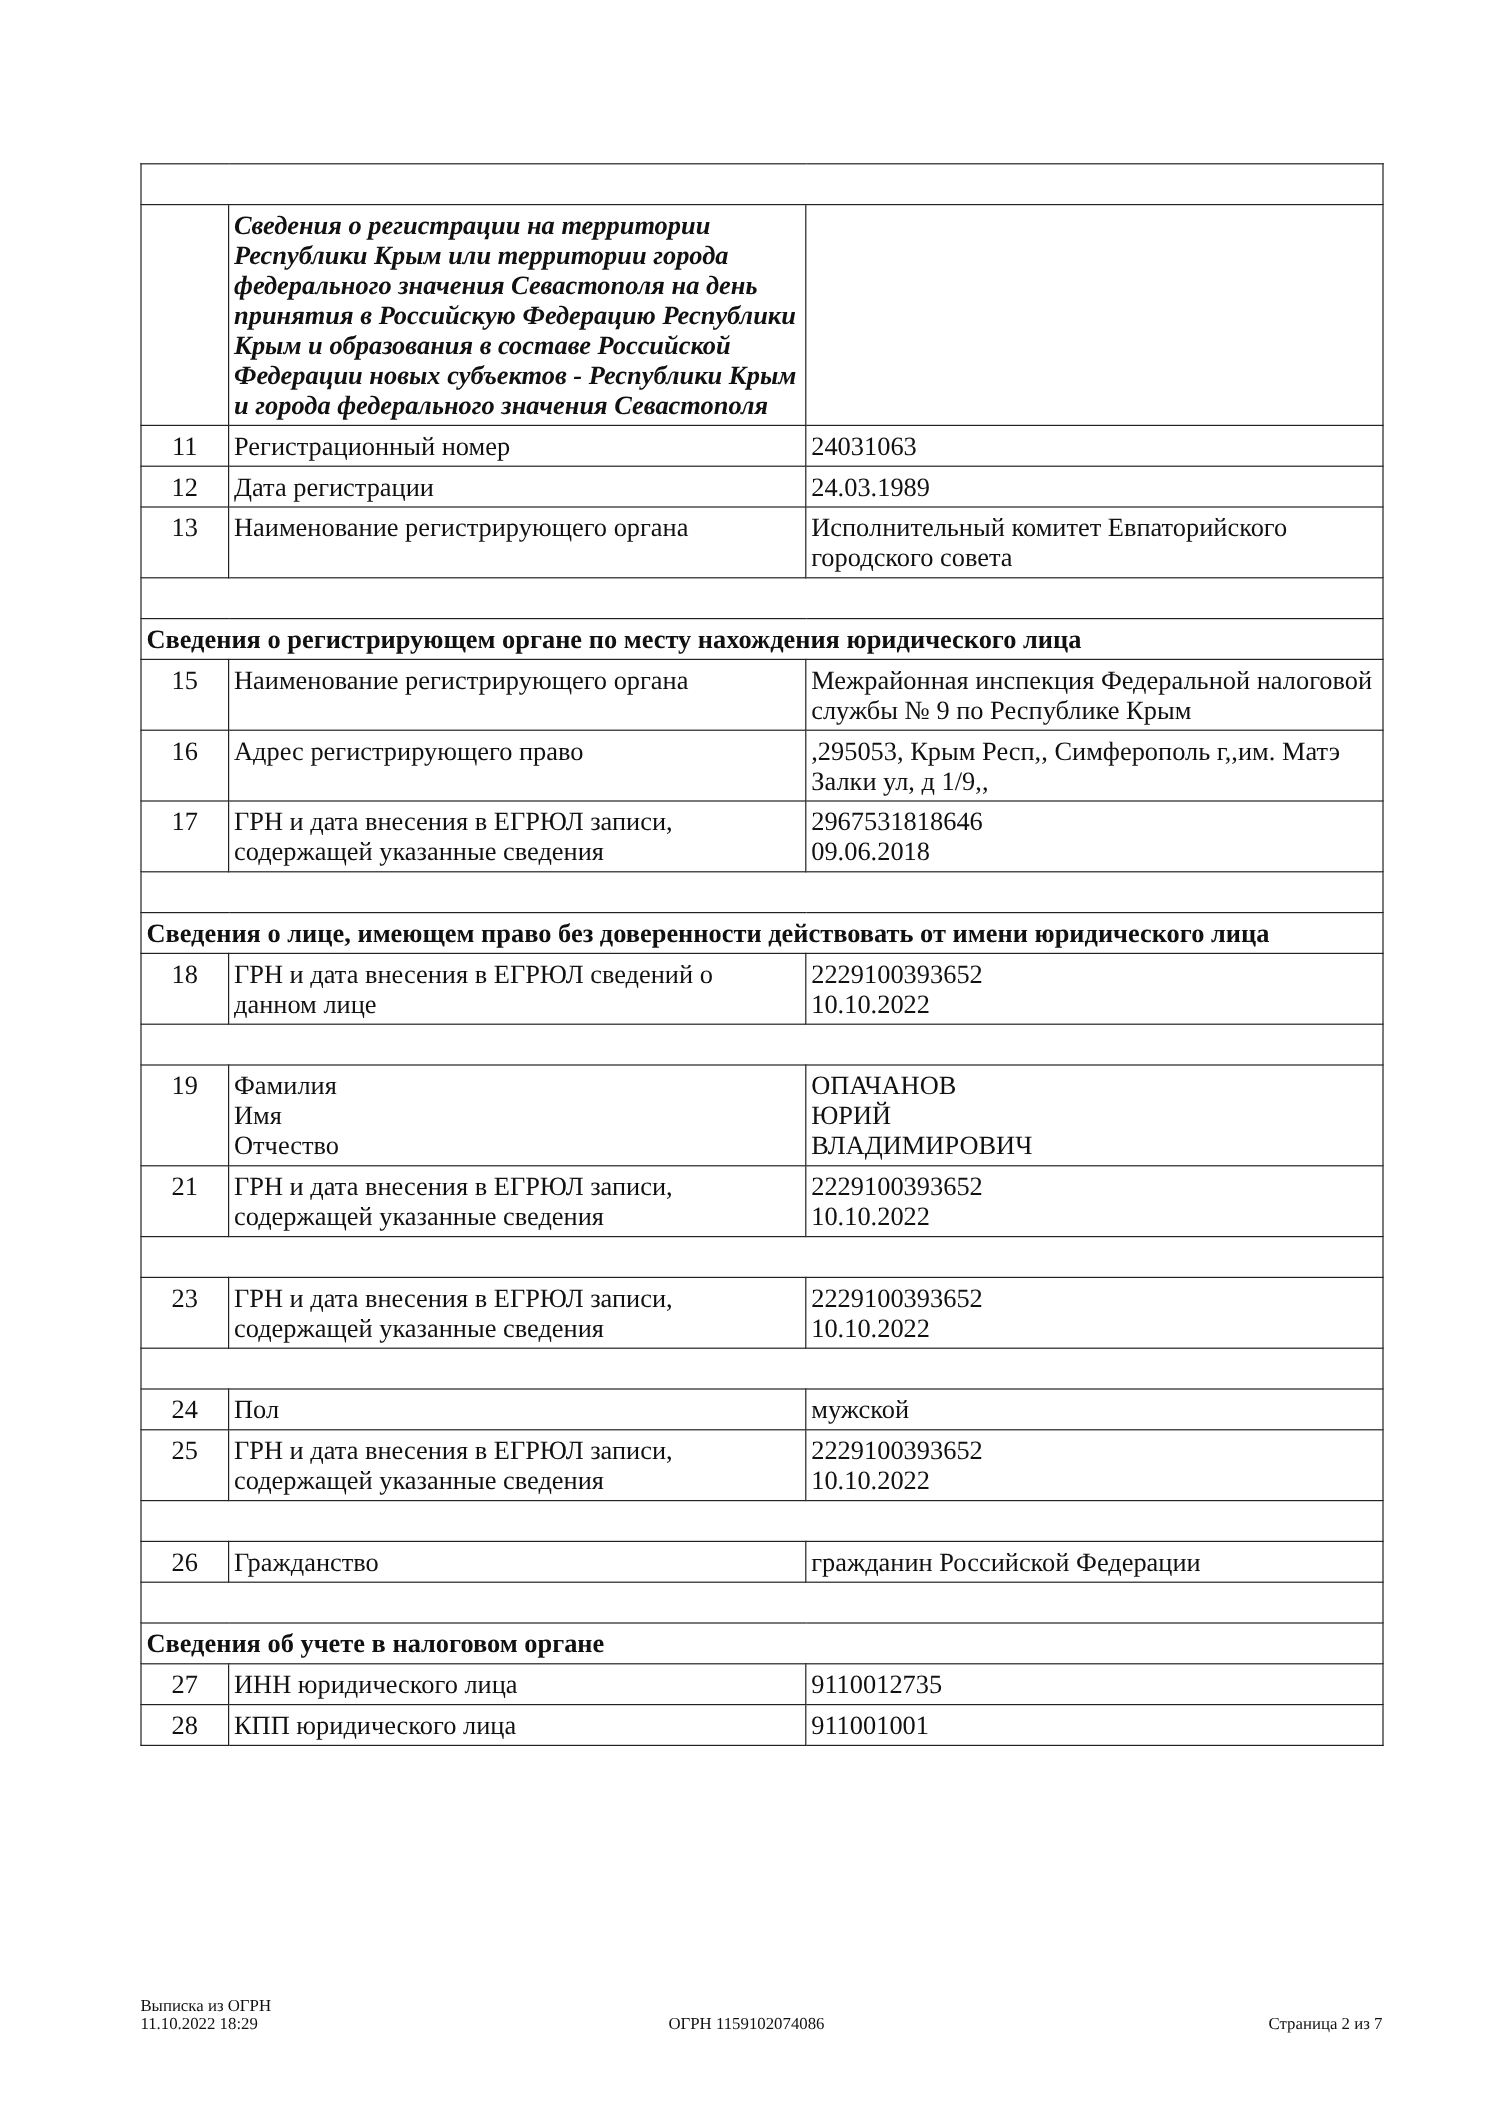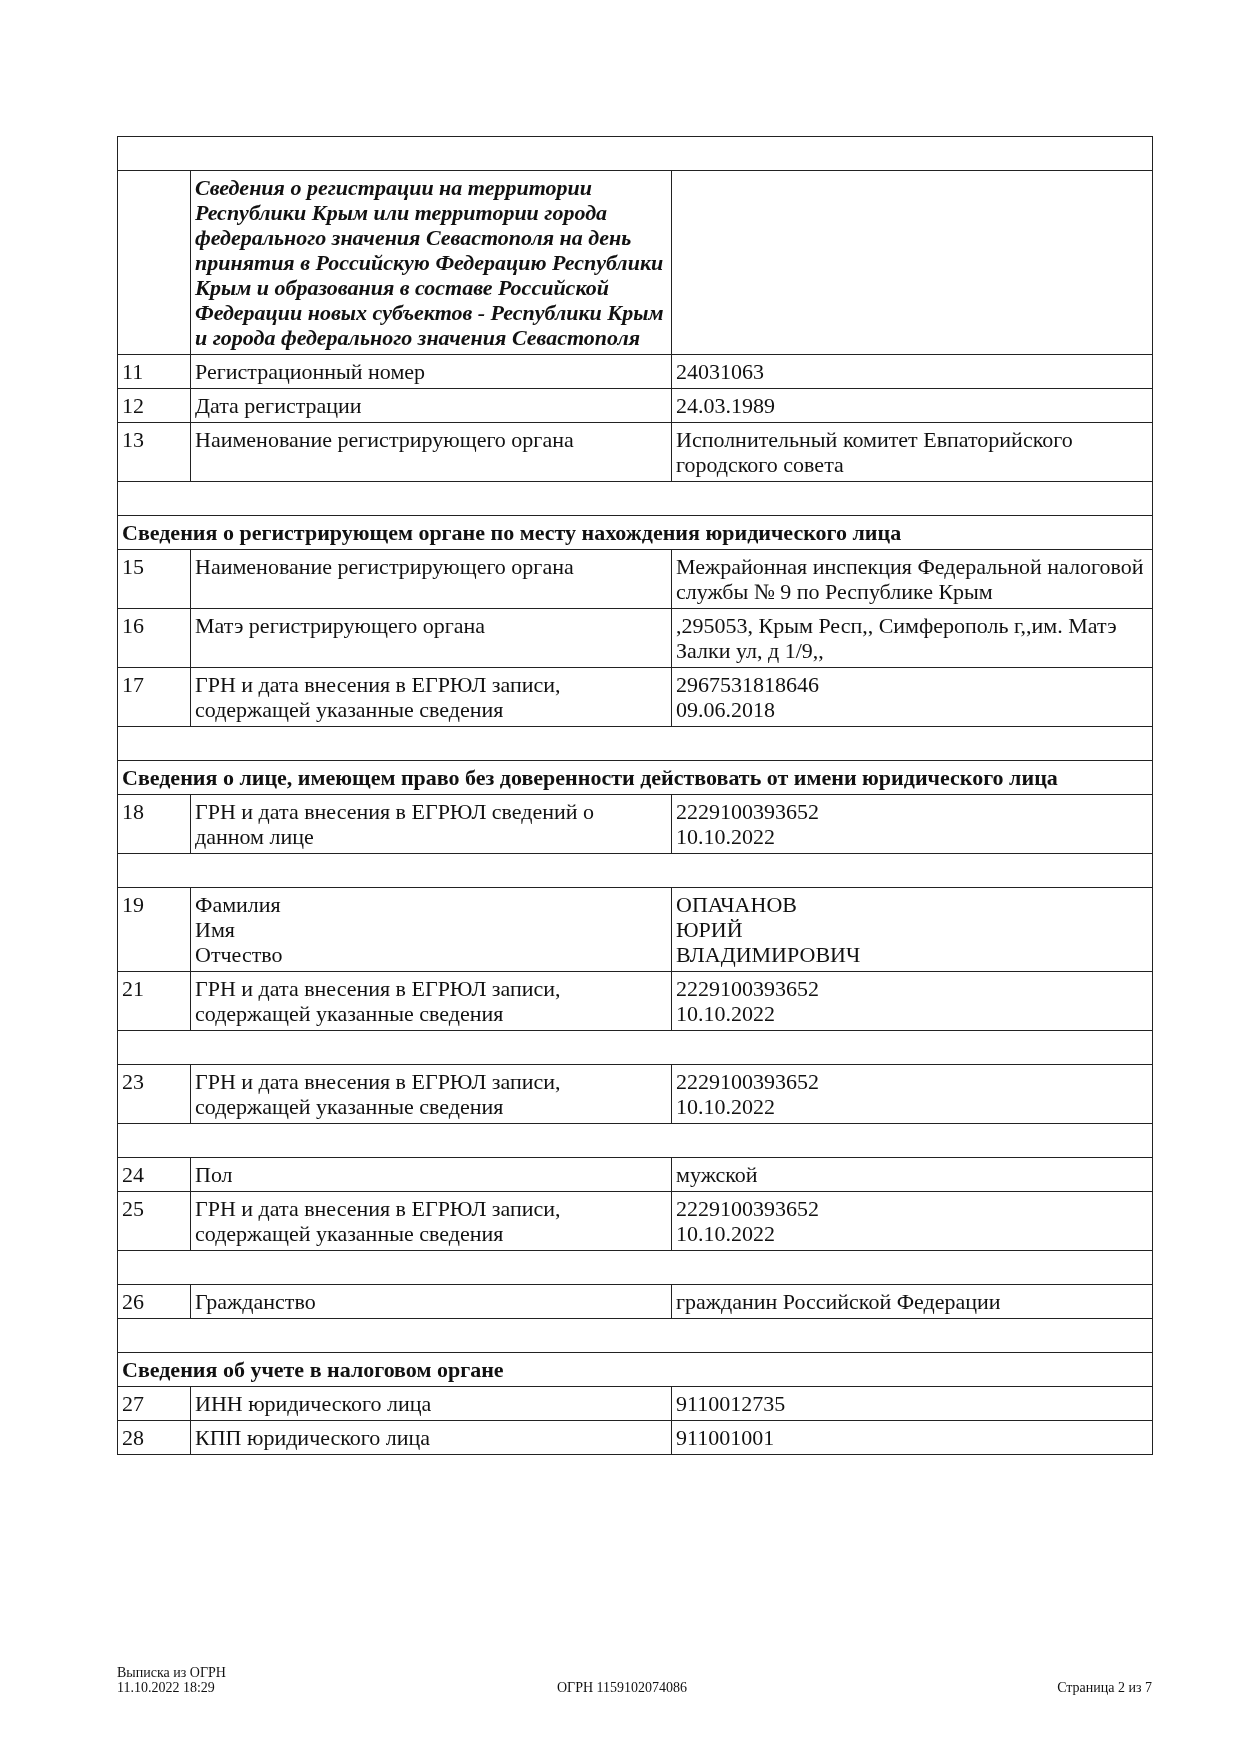--- a/index.html
+++ b/index.html
@@ -6,21 +6,21 @@
   body { width: 1240px; height: 1755px; position: relative; overflow: hidden;
          font-family: "Liberation Serif", "DejaVu Serif", serif; color: #111; }
   .page { position: absolute; left: 0; top: 0; width: 1240px; height: 1755px; }
   table.egrul { position: absolute; left: 117px; top: 88px; width: 1035px;
                 border-collapse: collapse; table-layout: fixed; margin-top: 48px; }
   table.egrul td { border: 1.5px solid #222; vertical-align: top;
                    font-size: 22px; line-height: 25px; padding: 4px 4px 4px 4px; }
   col.c-num { width: 73px; }
   col.c-label { width: 481px; }
   col.c-value { width: 481px; }
-  td.num { }
+  td.num { text-align: center; }
   td.empty { height: 25px; }
   td.section { text-align: left; font-weight: bold; padding: 4px 8px; }
   td.italic-head { font-style: italic; font-weight: bold; font-size: 22px; line-height: 25.5px; }
   .multiline span { display: block; }
   .footer { position: absolute; top: 1665px; left: 117px; width: 1035px;
             font-size: 14px; line-height: 15px; color: #111; }
   .footer .f-left { position: absolute; left: 0; top: 0; }
   .footer .f-center { position: absolute; left: 440px; top: 15px; }
   .footer .f-right { position: absolute; right: 0; top: 15px; }
   .footer .f-left span { display: block; }
@@ -69,21 +69,21 @@
         <td class="section" colspan="3">Сведения о регистрирующем органе по месту нахождения юридического лица</td>
       </tr>
 
       <tr>
         <td class="num">15</td>
         <td>Наименование регистрирующего органа</td>
         <td>Межрайонная инспекция Федеральной налоговой службы № 9 по Республике Крым</td>
       </tr>
       <tr>
         <td class="num">16</td>
-        <td>Матэ регистрирующего органа</td>
+        <td>Адрес регистрирующего право</td>
         <td>,295053, Крым Респ,, Симферополь г,,им. Матэ Залки ул, д 1/9,,</td>
       </tr>
       <tr>
         <td class="num">17</td>
         <td>ГРН и дата внесения в ЕГРЮЛ записи, содержащей указанные сведения</td>
         <td class="multiline">
           <span>2967531818646</span>
           <span>09.06.2018</span>
         </td>
       </tr>

